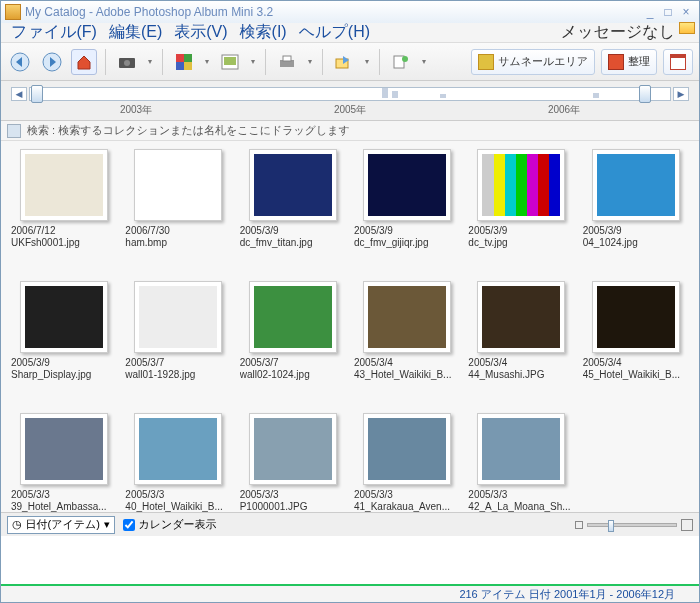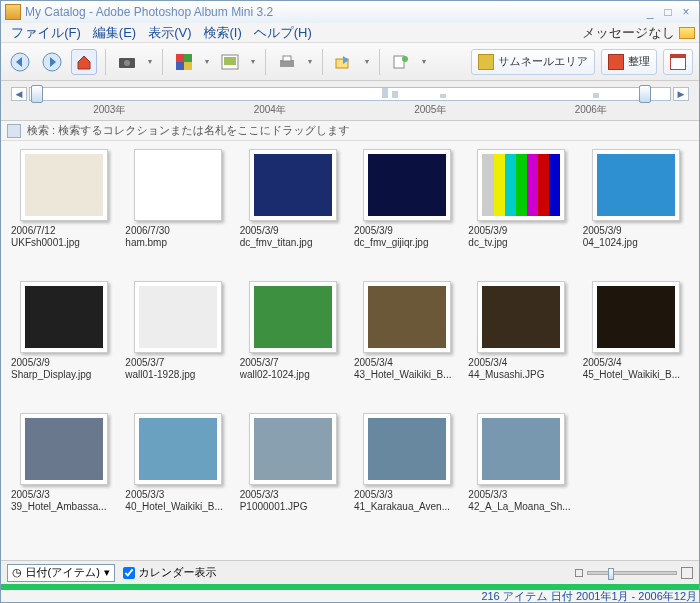--- a/index.html
+++ b/index.html
@@ -2,23 +2,23 @@
 <html><head>
 <meta charset="utf-8">
 <style>
 * { margin: 0; padding: 0; box-sizing: border-box; font-family: "MS PGothic", "Meiryo", sans-serif; }
 body { width: 700px; height: 603px; background: #fff; overflow: hidden; font-size: 11px; }
 .window { width: 100%; height: 100%; display: flex; flex-direction: column; border: 1px solid #7F9DB9; }
 .titlebar { height: 22px; background: linear-gradient(#fff,#E8F0F8); display: flex; align-items: center; padding: 0 4px; color: #6B8BBD; }
 .titlebar .ico { width: 16px; height: 16px; margin-right: 4px; background: linear-gradient(#f8d070,#e0a030); border: 1px solid #c08020; }
 .titlebar .title { flex: 1; font-size: 12px; }
 .titlebar .win-btn { width: 18px; height: 14px; display: inline-flex; align-items: center; justify-content: center; color: #6B8BBD; font-size: 12px; cursor: pointer; }
-.menubar { height: 20px; background: #F4F4F4; display: flex; align-items: center; padding: 0 4px; color: #1B4FA0; font-size: 13px; border-bottom: 1px solid #ddd; }
+.menubar { height: 20px; background: #F4F4F4; display: flex; align-items: center; padding: 0 4px; color: #1B4FA0; font-size: 16px; border-bottom: 1px solid #ddd; }
 .menubar .mi { padding: 2px 6px; cursor: pointer; }
-.menubar .msg { margin-left: auto; color: #333; display: flex; align-items: center; gap: 4px; }
+.menubar .msg { margin-left: auto; color: #333; display: flex; gap: 4px; }
 .msg-ico { width: 16px; height: 12px; background: linear-gradient(#FFE680,#FFC040); border: 1px solid #CC9020; }
 .toolbar { height: 38px; background: linear-gradient(#FAFAFA,#EDEDED); display: flex; align-items: center; padding: 0 6px; gap: 6px; border-bottom: 1px solid #ccc; }
 .tbtn { width: 26px; height: 26px; border: 1px solid transparent; border-radius: 3px; display: flex; align-items: center; justify-content: center; cursor: pointer; }
 .tbtn.sel { border: 1px solid #B0C0E0; background: #E8F0FF; }
 .drop { width: 8px; display: flex; align-items: center; justify-content: center; color: #777; font-size: 8px; }
 .sep { width: 1px; height: 26px; background: #ccc; margin: 0 2px; }
 .big-btn { height: 26px; border: 1px solid #BFCFE5; border-radius: 3px; background: linear-gradient(#fff,#EDF3FB); display: flex; align-items: center; padding: 0 6px; gap: 4px; cursor: pointer; font-size: 11px; color: #333; }
 .big-btn .bi { width: 16px; height: 16px; }
 .timeline { height: 40px; background: #EFEFEF; border-bottom: 1px solid #ccc; position: relative; padding: 4px 10px; }
 .tl-track { position: absolute; left: 28px; right: 28px; top: 6px; height: 14px; background: #fff; border: 1px solid #B0C0D0; }
@@ -38,21 +38,21 @@
 .meta { font-size: 10px; color: #333; margin-top: 4px; padding: 0 2px; line-height: 12px; overflow: hidden; }
 .meta .fn { white-space: nowrap; overflow: hidden; text-overflow: ellipsis; }
 .sortbar { height: 24px; background: #EFEFEF; border-top: 1px solid #ccc; display: flex; align-items: center; padding: 0 6px; gap: 8px; font-size: 11px; }
 .sort-sel { height: 18px; border: 1px solid #7F9DB9; background: #fff; display: flex; align-items: center; padding: 0 4px; gap: 4px; cursor: pointer; }
 .chk { display: flex; align-items: center; gap: 4px; }
 .chk input { width: 12px; height: 12px; }
 .slider { flex: 1; display: flex; align-items: center; justify-content: flex-end; gap: 4px; }
 .sl-track { width: 90px; height: 4px; background: #D0D0D0; border: 1px solid #AAA; position: relative; }
 .sl-knob { position: absolute; left: 20px; top: -4px; width: 6px; height: 12px; background: linear-gradient(#fff,#C8DCF0); border: 1px solid #7F9DB9; }
 .sq { width: 8px; height: 8px; border: 1px solid #888; }
-.status { height: 18px; background: #F4F4F4; border-top: 6px solid #22c55e; display: flex; align-items: center; justify-content: flex-end; padding: 0 2px; font-size: 11px; color: #1B4FA0; }
+.status { height: 18px; background: #F4F4F4; border-top: 2px solid #22c55e; display: flex; align-items: center; justify-content: flex-end; padding: 0 24px; font-size: 11px; color: #1B4FA0; margin-top: 48px; }
 
 .ic-back circle{fill:#D8E8F8;stroke:#6090C0;} .ic-back path{fill:#4080C0;}
 .ic-fwd circle{fill:#D8E8F8;stroke:#6090C0;} .ic-fwd path{fill:#4080C0;}
 .ic-home path{fill:#E05030;stroke:#A03020;}
 .ic-cam rect{fill:#555;} .ic-cam circle{fill:#888;}
 .ic-pal{display:flex;flex-wrap:wrap;width:16px;height:16px;}
 .ic-pal div{width:8px;height:8px;}
 </style>
 </head>
 <body>
@@ -165,21 +165,20 @@
       <div class="tl-bar" style="left:55%;height:10px"></div>
       <div class="tl-bar" style="left:56.5%;height:7px"></div>
       <div class="tl-bar" style="left:64%;height:4px"></div>
       <div class="tl-bar" style="left:88%;height:5px"></div>
     </div>
     <div class="tl-handle" style="left:30px"></div>
     <div class="tl-handle" style="right:48px"></div>
     <div class="tl-arrow right">▶</div>
     <div class="tl-ticks">
       <span>2003年</span>
-      <span>2004年</span>
       <span>2005年</span>
       <span>2006年</span>
     </div>
   </div>
 
   <div class="searchbar">
     <div class="si"></div>
     <span>検索 : 検索するコレクションまたは名札をここにドラッグします</span>
   </div>
 

